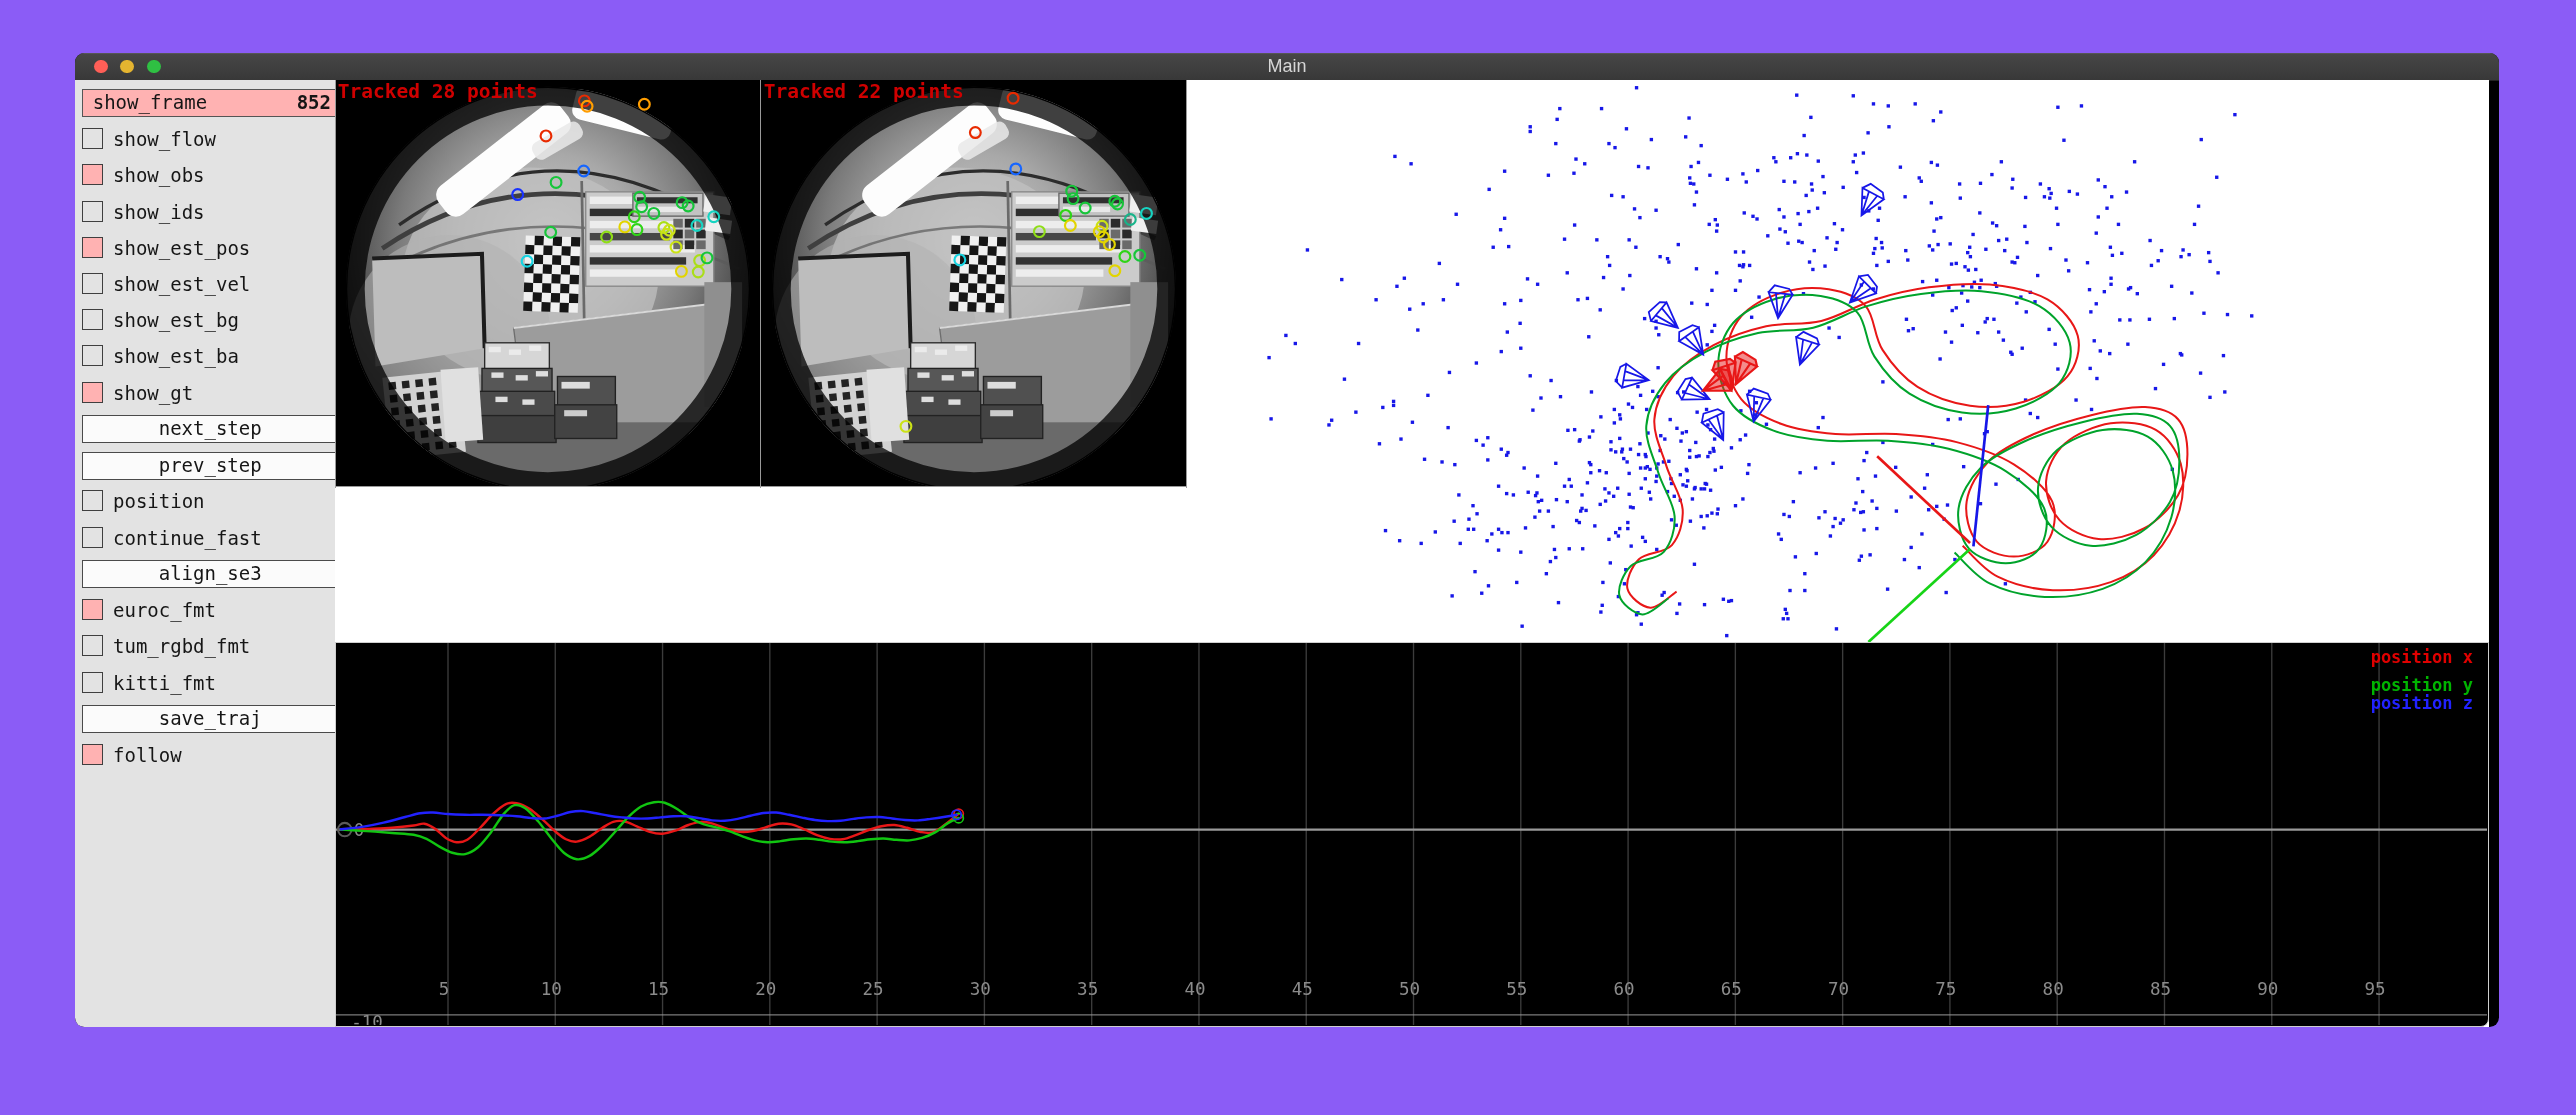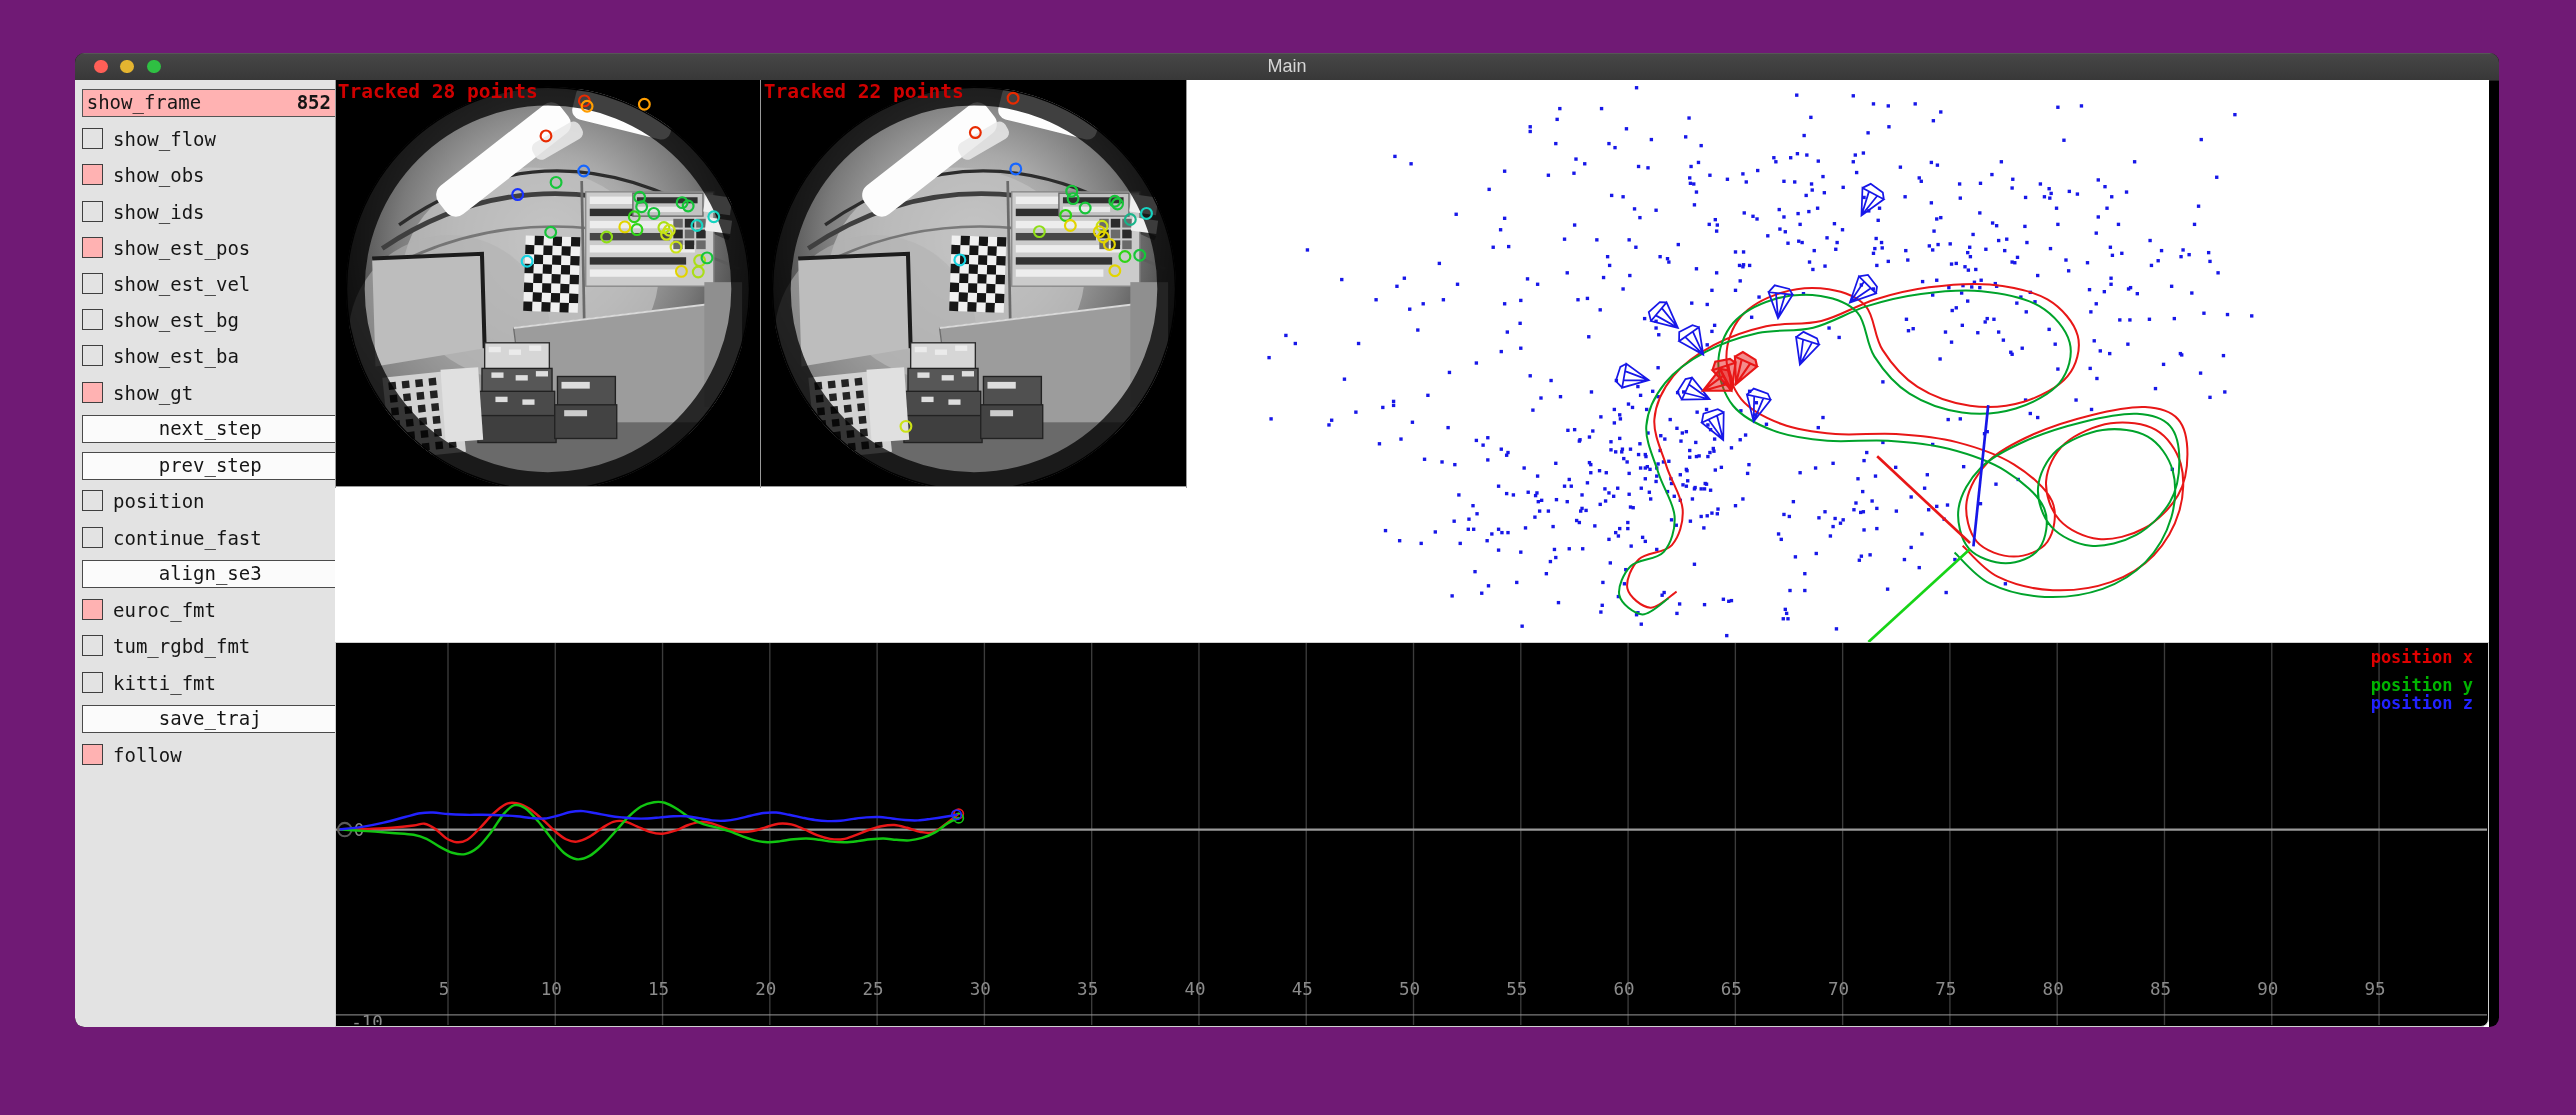--- a/index.html
+++ b/index.html
@@ -1,28 +1,28 @@
 <!DOCTYPE html>
 <html style="font-size:10.8px"><head>
 <meta charset="utf-8">
 <style>
   html,body{margin:0;padding:0;background:#000;width:2576px;height:1116px;overflow:hidden;}
-  #stage{position:relative;width:2576px;height:1116px;background:#701a75;font-family:"DejaVu Sans Mono",monospace;}
+  #stage{position:relative;width:2576px;height:1116px;background:#8b5cf6;font-family:"DejaVu Sans Mono",monospace;}
   #window{position:absolute;left:75px;top:53px;width:2424px;height:974px;border-radius:9.4px;overflow:hidden;background:#000;}
   #titlebar{position:absolute;left:0;top:0;width:100%;height:27px;background:linear-gradient(#474747,#383838);border-bottom:0.7px solid #232323;box-shadow:inset 0 0.7px 0 #5c5c5c;}
   .tl{position:absolute;top:6.7px;width:13.5px;height:13.5px;border-radius:50%;}
   #win-title{position:absolute;left:0;right:0;top:0;height:27px;line-height:27px;text-align:center;color:#d6d6d6;font-family:"Liberation Sans",sans-serif;font-size:18px;}
   #sidebar{position:absolute;left:0;top:27px;width:270px;height:947px;background:#e3e3e3;border-radius:0 0 0 8px;}
   .srow{position:absolute;left:0;width:270px;}
   .cb-box{position:absolute;left:6.7px;top:0;width:21px;height:21px;border:1.3px solid #3f3f3f;box-sizing:border-box;background:#e3e3e3;}
   .cb-box.on{background:#ffb2b2;}
   .cb-label{position:absolute;left:38px;top:0;line-height:22px;font-size:19px;color:#161616;white-space:nowrap;}
   .sbtn{position:absolute;left:6.7px;top:0;width:257px;height:28px;box-sizing:border-box;background:#fbfbfb;border:1.3px solid #4a4a4a;text-align:center;line-height:25px;font-size:19px;color:#161616;}
   .sslider{position:absolute;left:6.7px;top:0;width:257px;height:28px;box-sizing:border-box;background:#ffb2b2;border:1.3px solid #555;font-size:19px;color:#161616;}
-  .sslider .lab{position:absolute;left:4px;top:0;line-height:25px;}
+  .sslider .lab{position:absolute;left:10px;top:0;line-height:25px;}
   .sslider .val{position:absolute;right:6.7px;top:0;line-height:25px;font-weight:bold;}
   #rightArea{position:absolute;left:260px;top:27px;width:2154px;height:947px;background:#ffffff;}
   .camsvg{position:absolute;top:0;display:block;background:#000;}
   .divline{position:absolute;background:#9a9a9a;}
   #view3d{position:absolute;left:860px;top:0;width:1293px;height:562px;display:block;background:#fff;}
   #plot{position:absolute;left:0;top:562px;width:2154px;height:385px;background:#000;box-sizing:border-box;border:1.3px solid #cfcfcf;border-radius:0 0 8px 0;}
   #plotsvg{position:absolute;left:0;top:0;display:block;}
   #legend{position:absolute;right:15px;top:5.4px;text-align:left;font-size:17px;font-weight:bold;line-height:18px;}
   .legend-item{white-space:pre;}
 </style>

